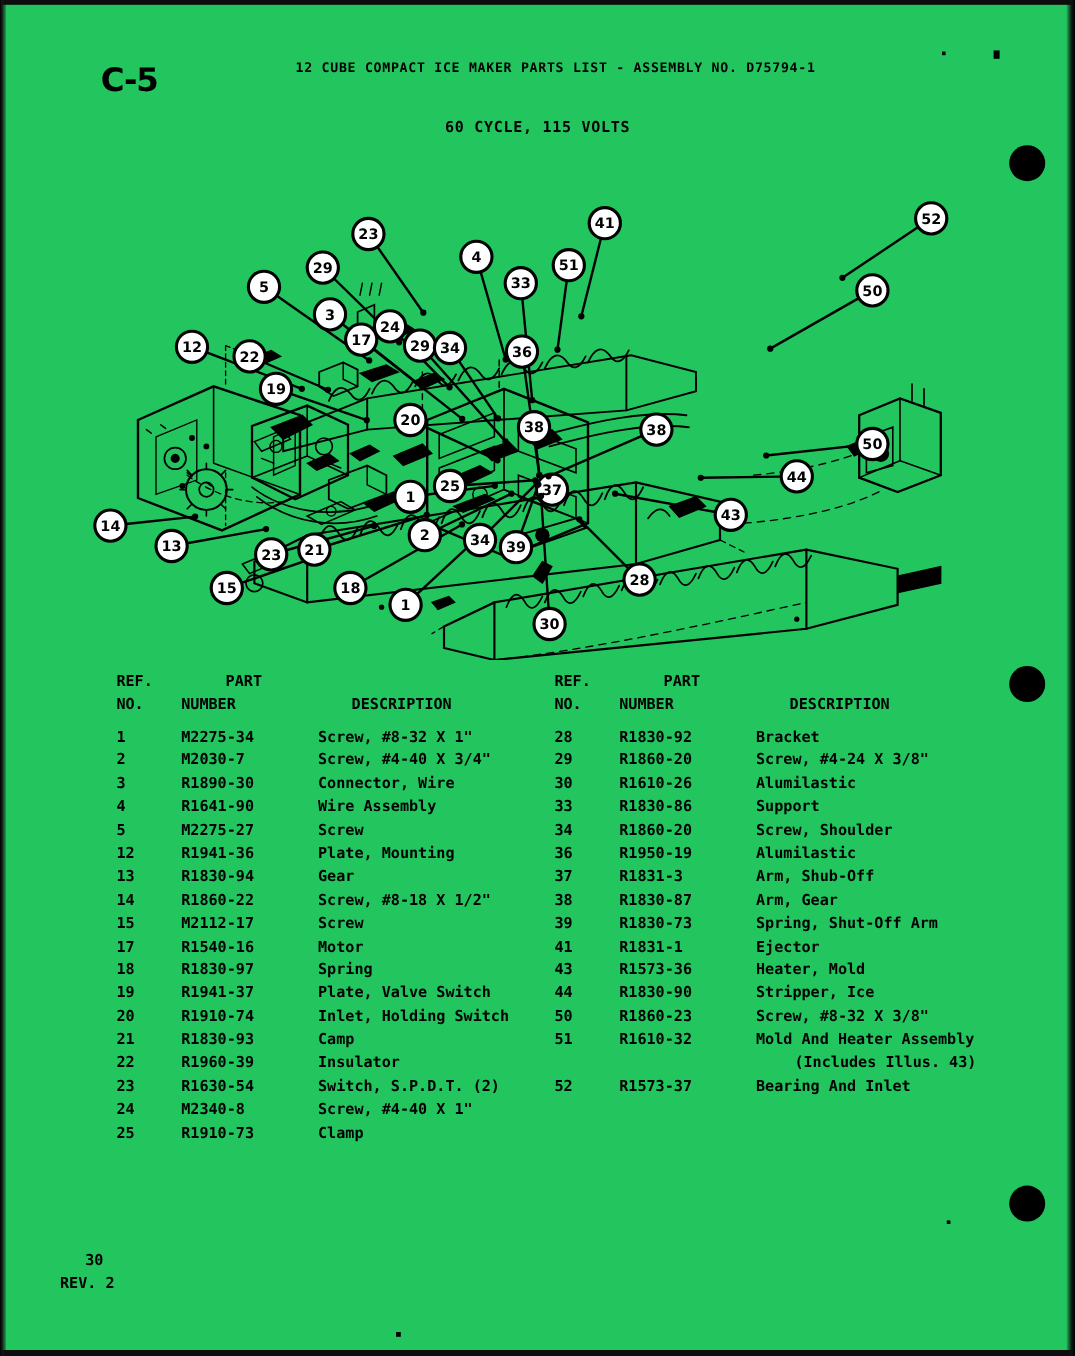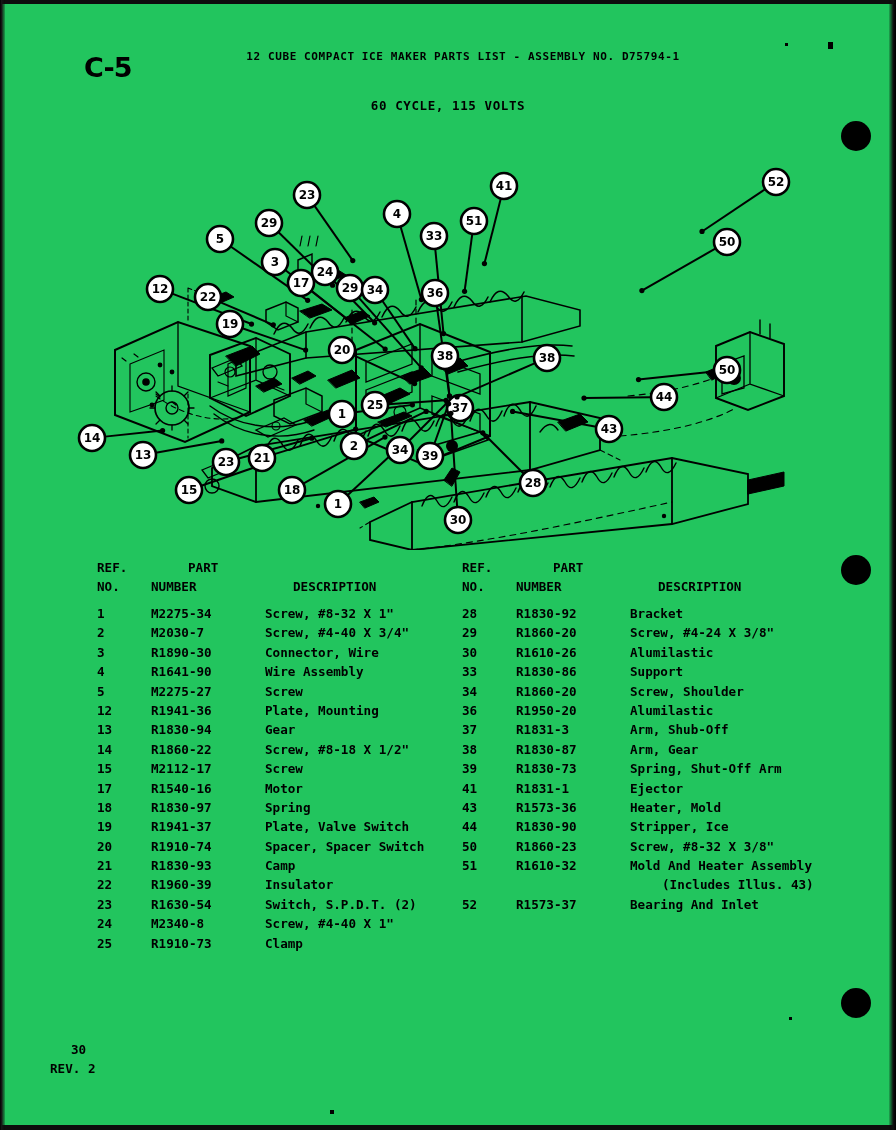--- a/index.html
+++ b/index.html
@@ -475,21 +475,21 @@
           <div class="row"><span class="c-ref">3</span><span class="c-num">R1890-30</span><span class="c-desc">Connector, Wire</span></div>
           <div class="row"><span class="c-ref">4</span><span class="c-num">R1641-90</span><span class="c-desc">Wire Assembly</span></div>
           <div class="row"><span class="c-ref">5</span><span class="c-num">M2275-27</span><span class="c-desc">Screw</span></div>
           <div class="row"><span class="c-ref">12</span><span class="c-num">R1941-36</span><span class="c-desc">Plate, Mounting</span></div>
           <div class="row"><span class="c-ref">13</span><span class="c-num">R1830-94</span><span class="c-desc">Gear</span></div>
           <div class="row"><span class="c-ref">14</span><span class="c-num">R1860-22</span><span class="c-desc">Screw, #8-18 X 1/2"</span></div>
           <div class="row"><span class="c-ref">15</span><span class="c-num">M2112-17</span><span class="c-desc">Screw</span></div>
           <div class="row"><span class="c-ref">17</span><span class="c-num">R1540-16</span><span class="c-desc">Motor</span></div>
           <div class="row"><span class="c-ref">18</span><span class="c-num">R1830-97</span><span class="c-desc">Spring</span></div>
           <div class="row"><span class="c-ref">19</span><span class="c-num">R1941-37</span><span class="c-desc">Plate, Valve Switch</span></div>
-          <div class="row"><span class="c-ref">20</span><span class="c-num">R1910-74</span><span class="c-desc">Spacer, Spacer Switch</span></div>
+          <div class="row"><span class="c-ref">20</span><span class="c-num">R1910-74</span><span class="c-desc">Inlet, Holding Switch</span></div>
           <div class="row"><span class="c-ref">21</span><span class="c-num">R1830-93</span><span class="c-desc">Camp</span></div>
           <div class="row"><span class="c-ref">22</span><span class="c-num">R1960-39</span><span class="c-desc">Insulator</span></div>
           <div class="row"><span class="c-ref">23</span><span class="c-num">R1630-54</span><span class="c-desc">Switch, S.P.D.T. (2)</span></div>
           <div class="row"><span class="c-ref">24</span><span class="c-num">M2340-8</span><span class="c-desc">Screw, #4-40 X 1"</span></div>
           <div class="row"><span class="c-ref">25</span><span class="c-num">R1910-73</span><span class="c-desc">Clamp</span></div>
         </div>
     </div>
 
     <div class="col col-right">
       <div class="hdr">
@@ -498,21 +498,21 @@
         <span class="h h-part">PART</span>
         <span class="h h-num">NUMBER</span>
         <span class="h h-desc">DESCRIPTION</span>
       </div>
       <div class="rows" id="rows-right">
           <div class="row"><span class="c-ref">28</span><span class="c-num">R1830-92</span><span class="c-desc">Bracket</span></div>
           <div class="row"><span class="c-ref">29</span><span class="c-num">R1860-20</span><span class="c-desc">Screw, #4-24 X 3/8"</span></div>
           <div class="row"><span class="c-ref">30</span><span class="c-num">R1610-26</span><span class="c-desc">Alumilastic</span></div>
           <div class="row"><span class="c-ref">33</span><span class="c-num">R1830-86</span><span class="c-desc">Support</span></div>
           <div class="row"><span class="c-ref">34</span><span class="c-num">R1860-20</span><span class="c-desc">Screw, Shoulder</span></div>
-          <div class="row"><span class="c-ref">36</span><span class="c-num">R1950-20</span><span class="c-desc">Alumilastic</span></div>
+          <div class="row"><span class="c-ref">36</span><span class="c-num">R1950-19</span><span class="c-desc">Alumilastic</span></div>
           <div class="row"><span class="c-ref">37</span><span class="c-num">R1831-3</span><span class="c-desc">Arm, Shub-Off</span></div>
           <div class="row"><span class="c-ref">38</span><span class="c-num">R1830-87</span><span class="c-desc">Arm, Gear</span></div>
           <div class="row"><span class="c-ref">39</span><span class="c-num">R1830-73</span><span class="c-desc">Spring, Shut-Off Arm</span></div>
           <div class="row"><span class="c-ref">41</span><span class="c-num">R1831-1</span><span class="c-desc">Ejector</span></div>
           <div class="row"><span class="c-ref">43</span><span class="c-num">R1573-36</span><span class="c-desc">Heater, Mold</span></div>
           <div class="row"><span class="c-ref">44</span><span class="c-num">R1830-90</span><span class="c-desc">Stripper, Ice</span></div>
           <div class="row"><span class="c-ref">50</span><span class="c-num">R1860-23</span><span class="c-desc">Screw, #8-32 X 3/8"</span></div>
           <div class="row"><span class="c-ref">51</span><span class="c-num">R1610-32</span><span class="c-desc">Mold And Heater Assembly</span></div>
           <div class="row cont"><span class="c-ref"></span><span class="c-num"></span><span class="c-desc">(Includes Illus. 43)</span></div>
           <div class="row"><span class="c-ref">52</span><span class="c-num">R1573-37</span><span class="c-desc">Bearing And Inlet</span></div>

